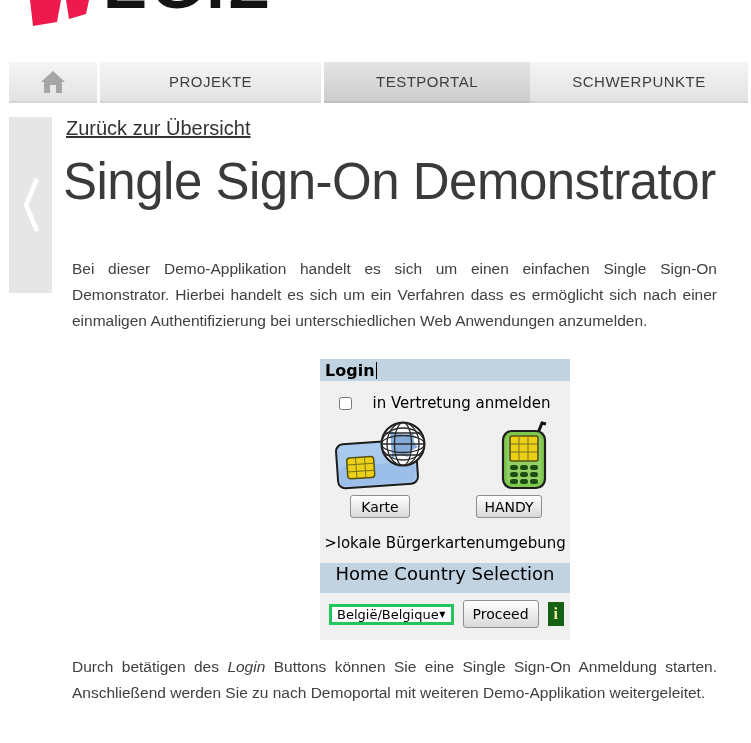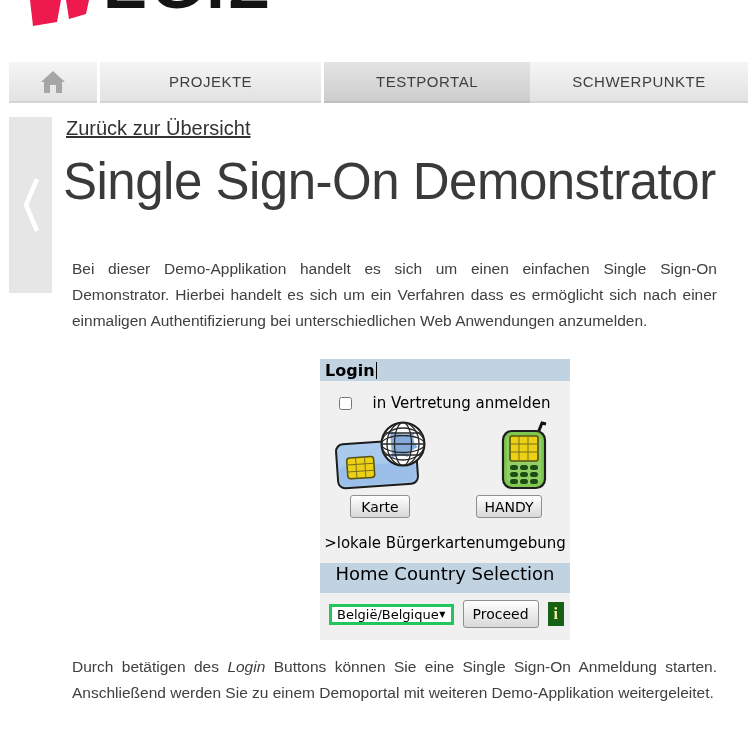--- a/index.html
+++ b/index.html
@@ -223,13 +223,13 @@
   <div class="country-row">
     <div class="country-select">
       <span>België/Belgique</span>
       <span class="arrow">▼</span>
     </div>
     <button class="btn proceed">Proceed</button>
     <div class="info-box">i</div>
   </div>
 </div>
 
-<p class="para para2"><span>Durch betätigen des </span><span class="em">Login</span><span> Buttons können Sie eine Single Sign-On Anmeldung starten. Anschließend werden Sie zu einem Demoportal mit weiteren Demo-Applikation weitergeleitet.</span></p>
+<p class="para para2"><span>Durch betätigen des </span><span class="em">Login</span><span> Buttons können Sie eine Single Sign-On Anmeldung starten. Anschließend werden Sie zu nach Demoportal mit weiteren Demo-Applikation weitergeleitet.</span></p>
 
 </body></html>

